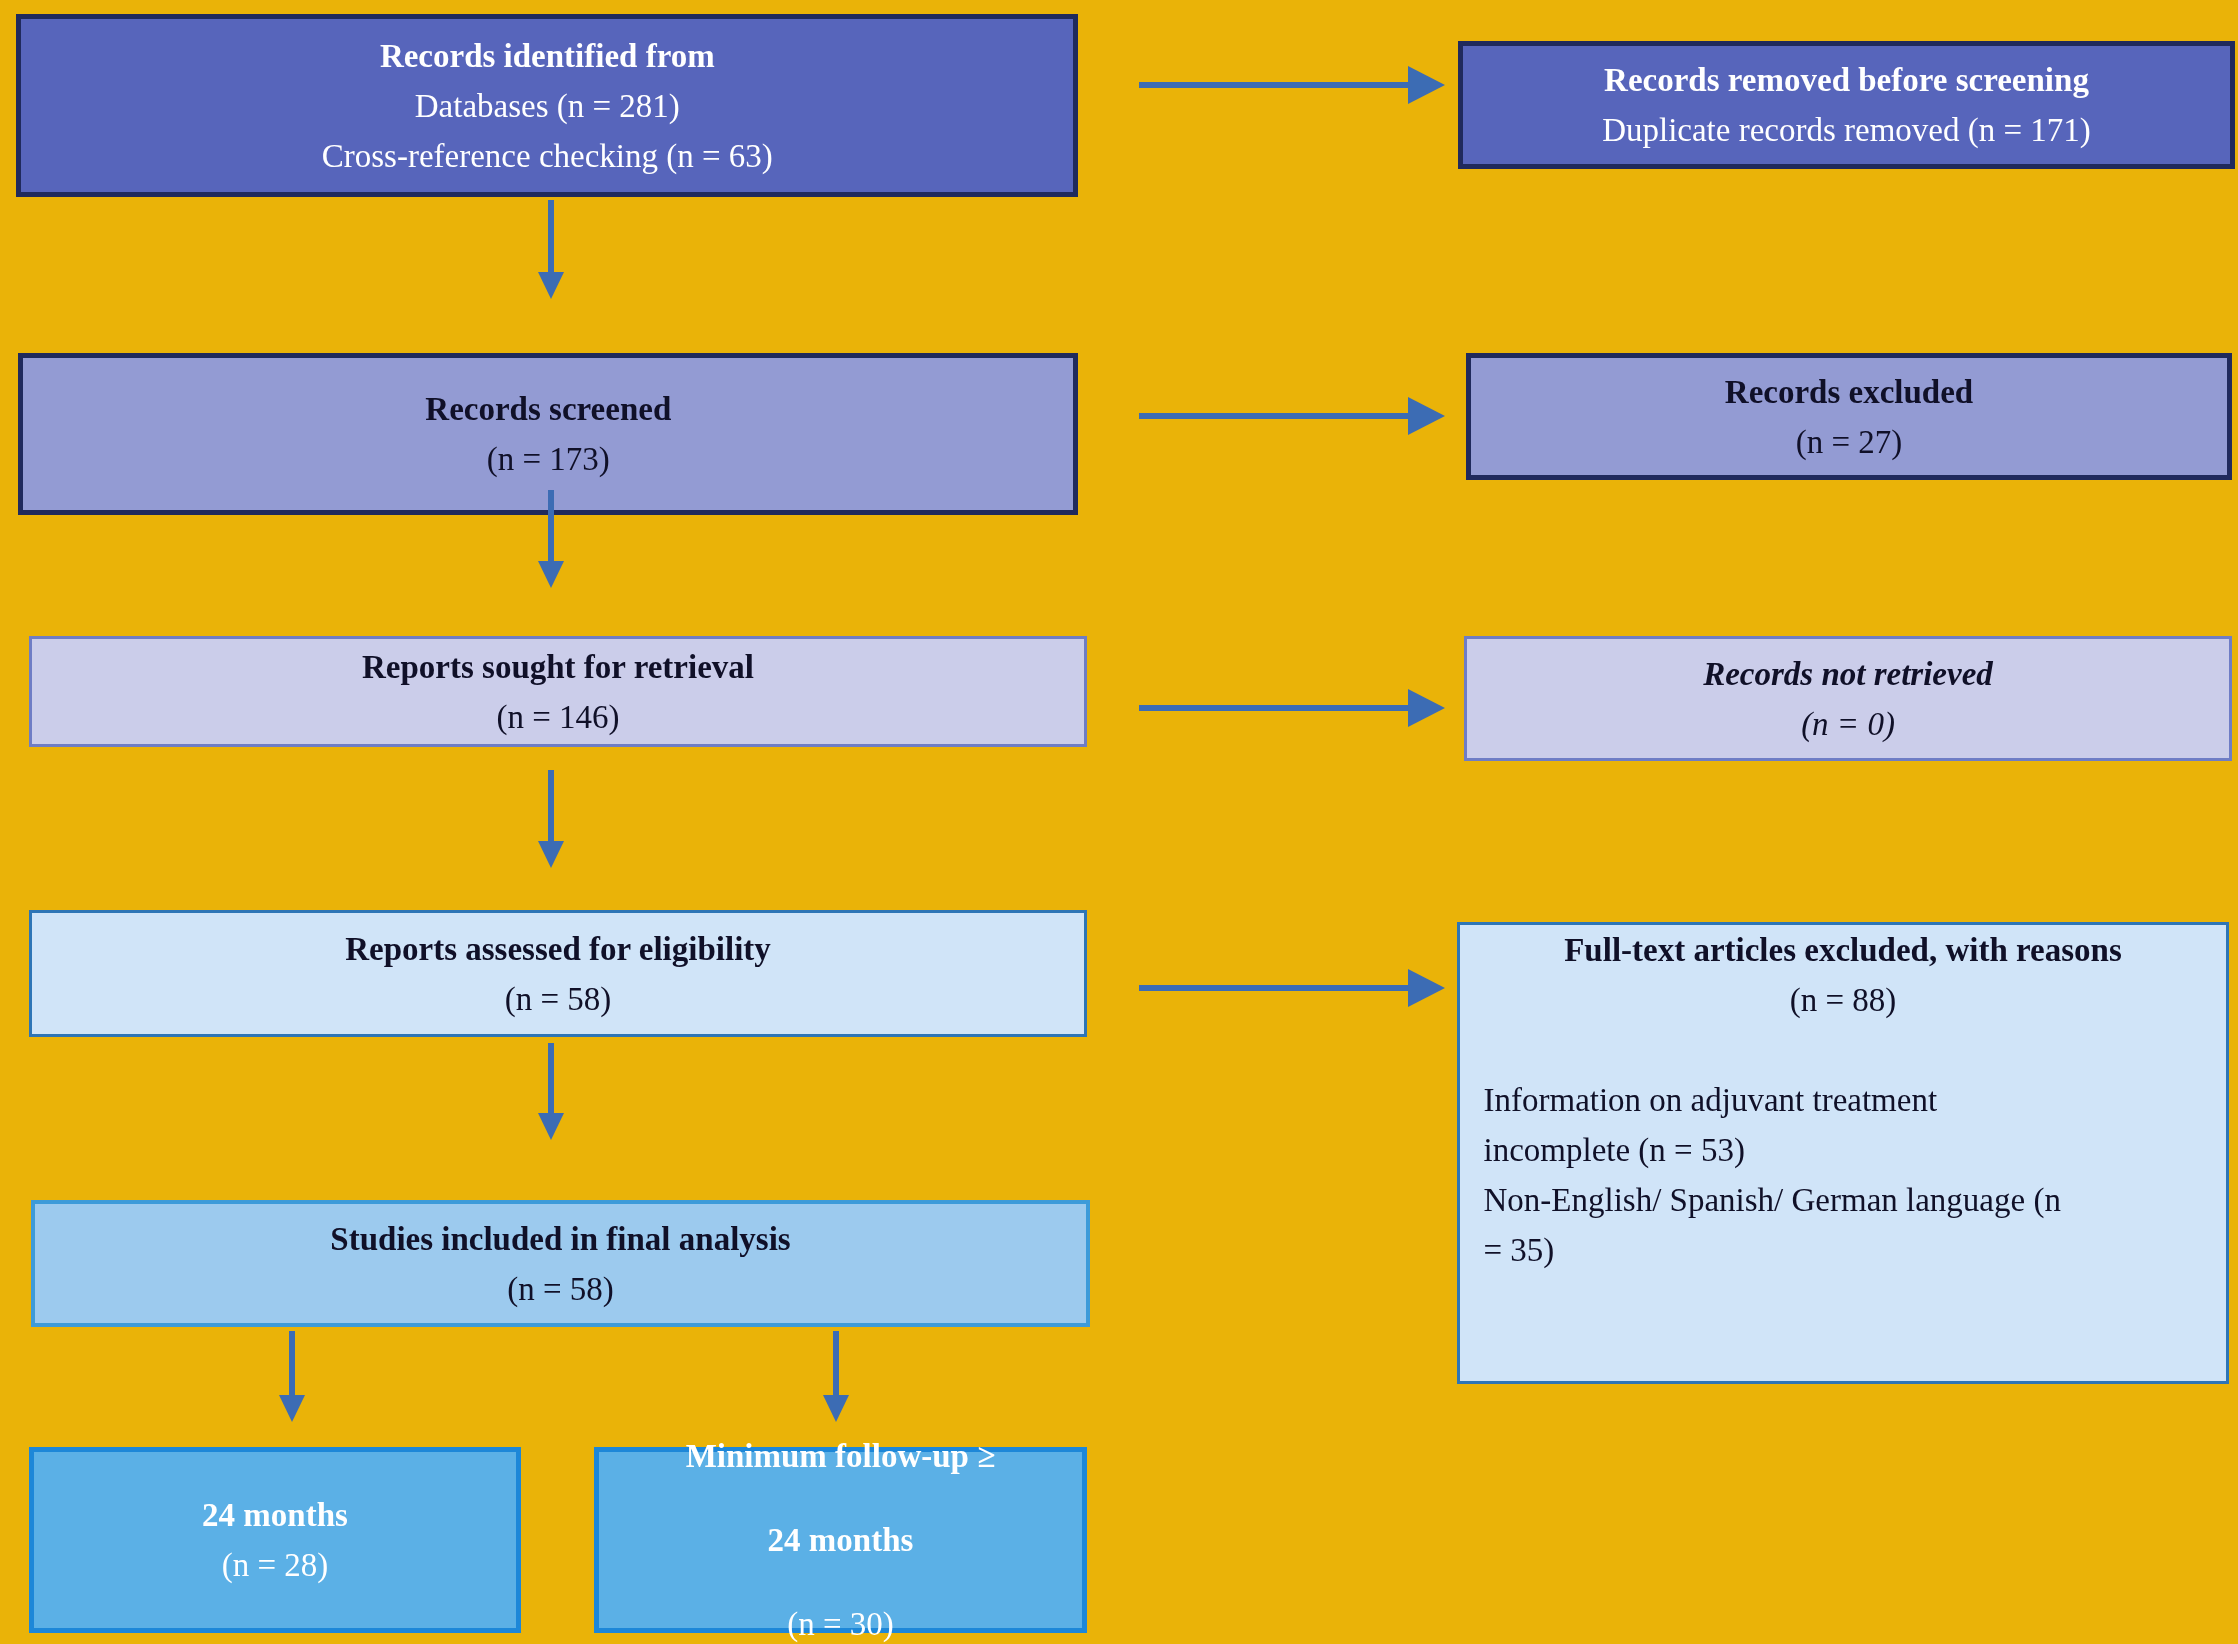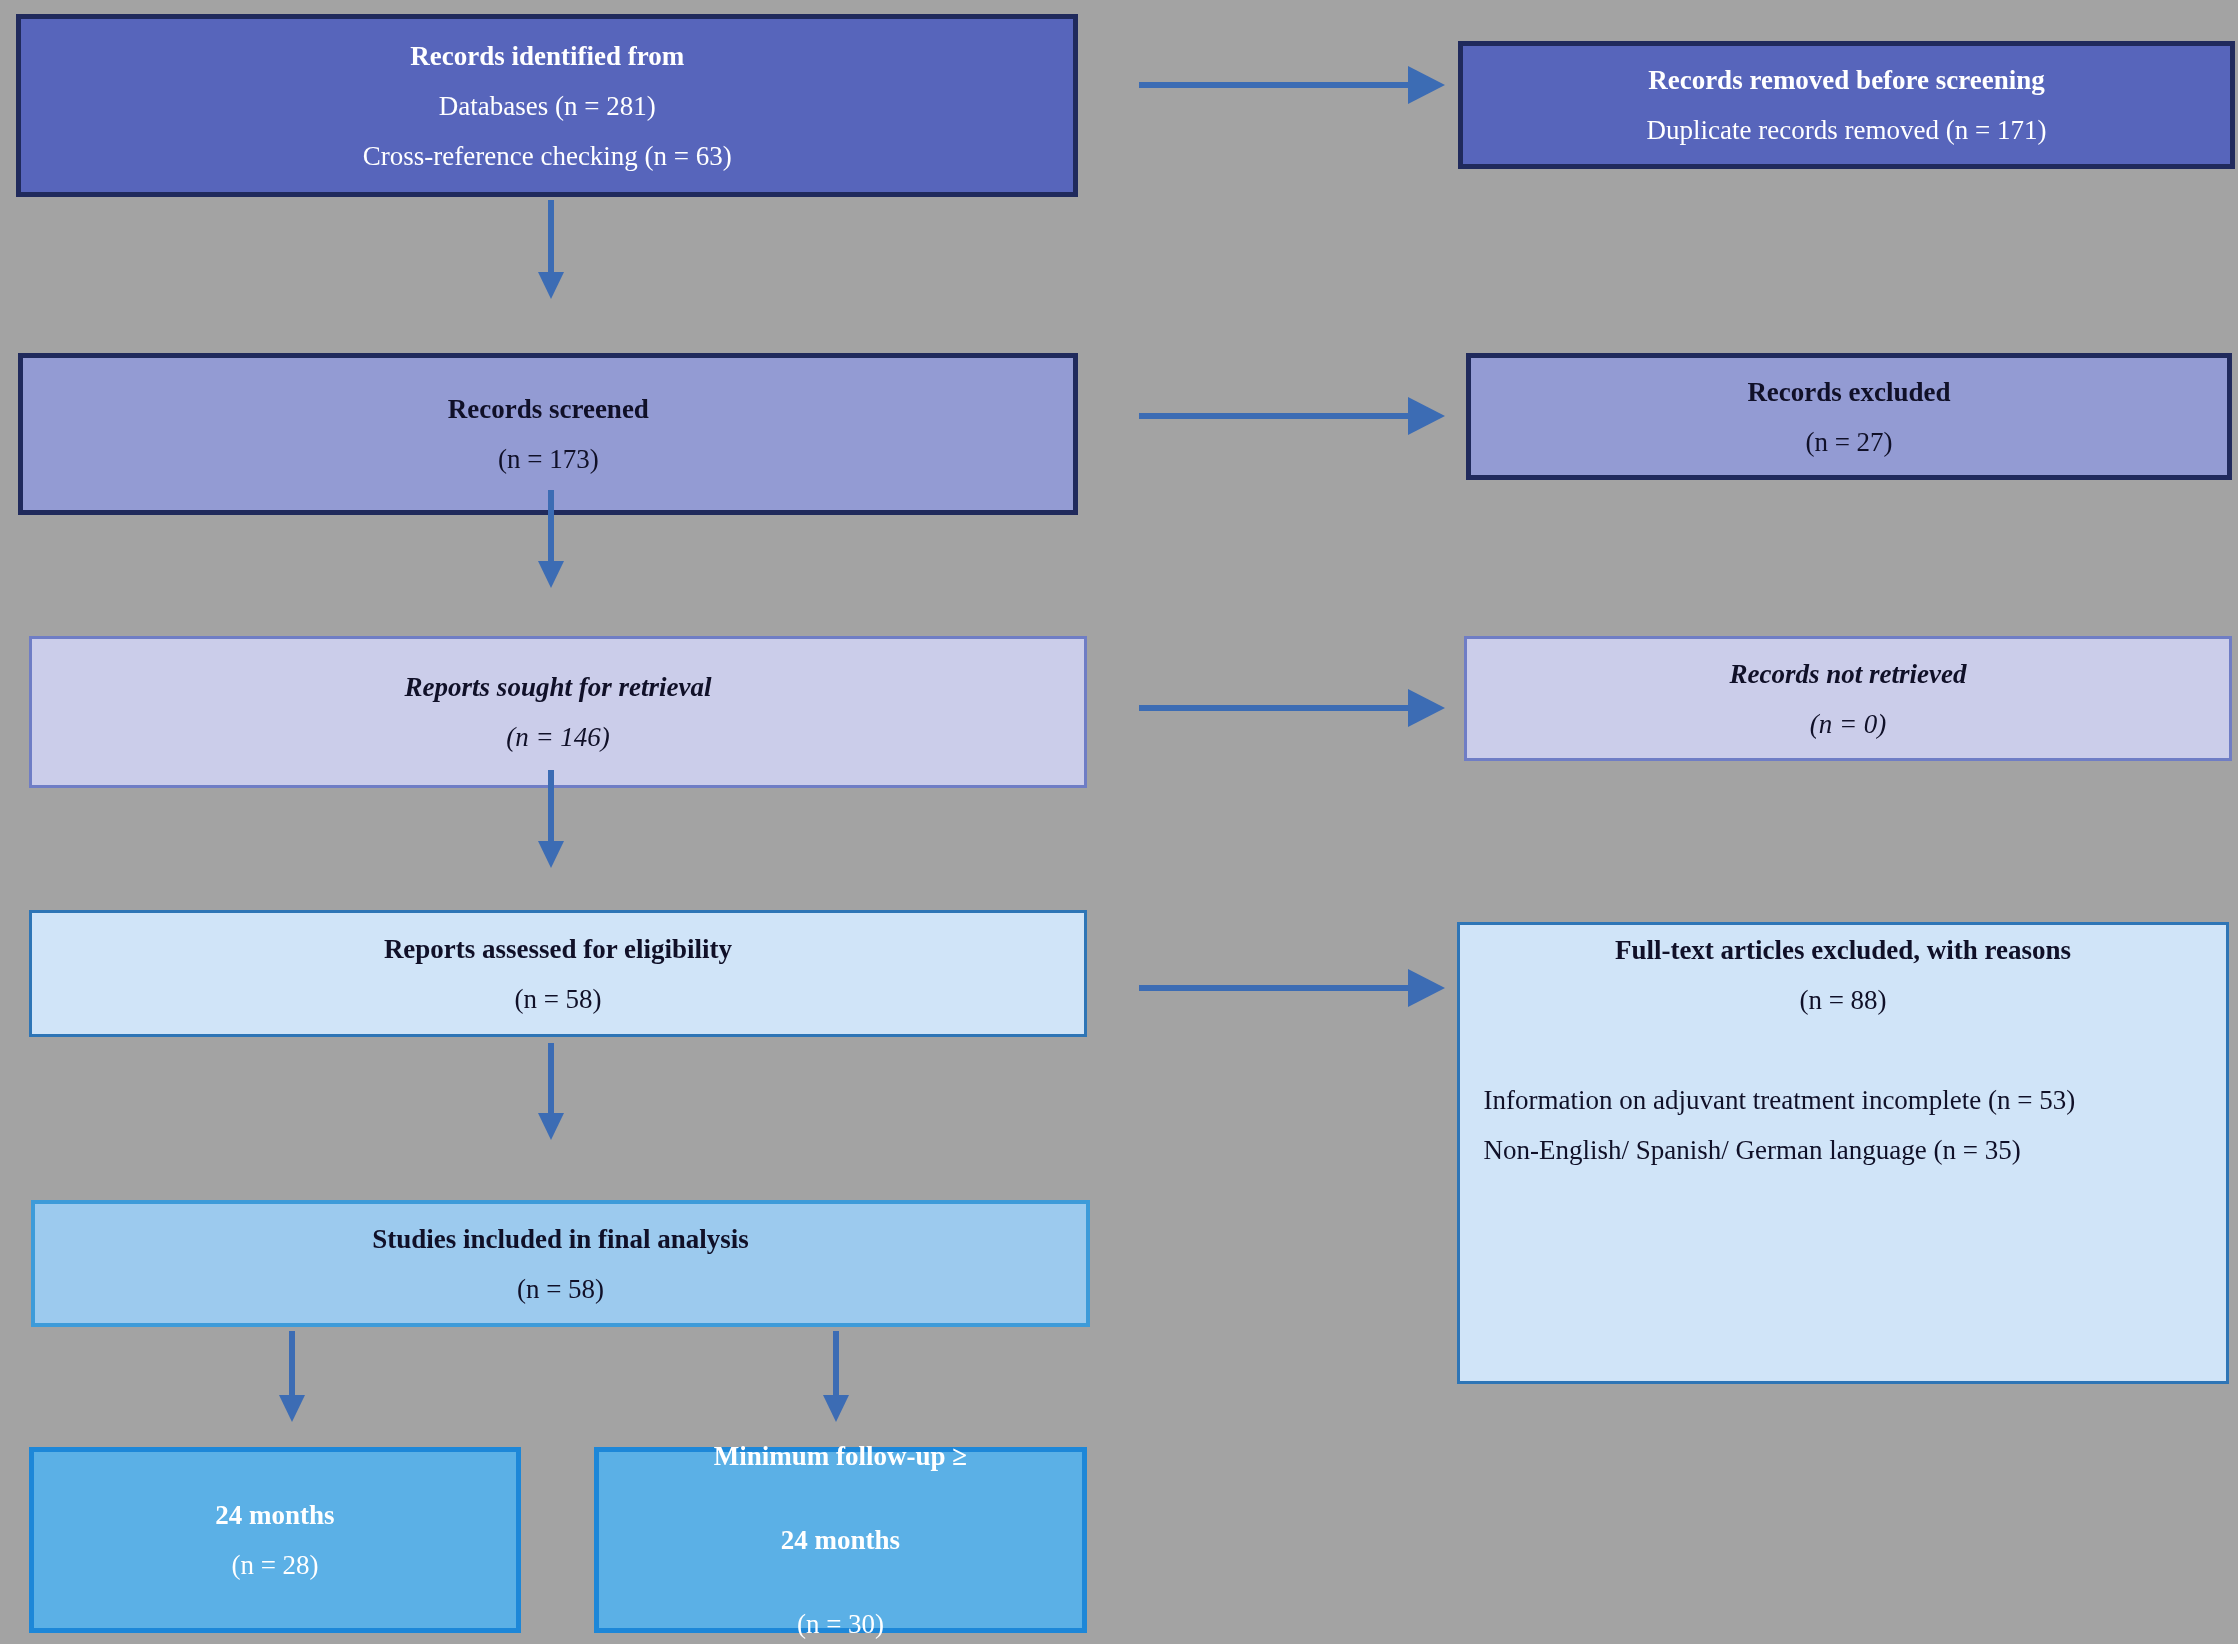--- a/index.html
+++ b/index.html
@@ -7,23 +7,23 @@
     padding: 0;
     background: #ffffff;
     width: 2239px;
     height: 1645px;
     overflow: hidden;
   }
   #diagram {
     position: relative;
     width: 2239px;
     height: 1645px;
-    background: #a3a3a3;
+    background: #eab308;
     font-family: "Liberation Serif", "DejaVu Serif", serif;
-    font-size: 27px;
+    font-size: 33px;
     line-height: 50px;
     color: var(--dark-text, #101028);
   }
   .box {
     position: absolute;
     box-sizing: border-box;
     display: flex;
     flex-direction: column;
     justify-content: center;
     align-items: center;
@@ -130,21 +130,21 @@
   <div class="box t2" style="left:18.3px; top:353px; width:1060px; height:162px;">
     <div class="line title">Records screened</div>
     <div class="line">(n = 173)</div>
   </div>
 
   <div class="box t2" style="left:1466px; top:353px; width:766px; height:127px;">
     <div class="line title">Records excluded</div>
     <div class="line">(n = 27)</div>
   </div>
 
-  <div class="box t3" style="left:29px; top:636px; width:1058px; height:152px;font-style:italic;">
+  <div class="box t3" style="left:29px; top:636px; width:1058px; height:111px;">
     <div class="line title">Reports sought for retrieval</div>
     <div class="line">(n = 146)</div>
   </div>
 
   <div class="box t3" style="left:1464px; top:636px; width:768px; height:125px;font-style:italic;">
     <div class="line title">Records not retrieved</div>
     <div class="line">(n = 0)</div>
   </div>
 
   <div class="box t4" style="left:29px; top:910px; width:1058px; height:127px;">

